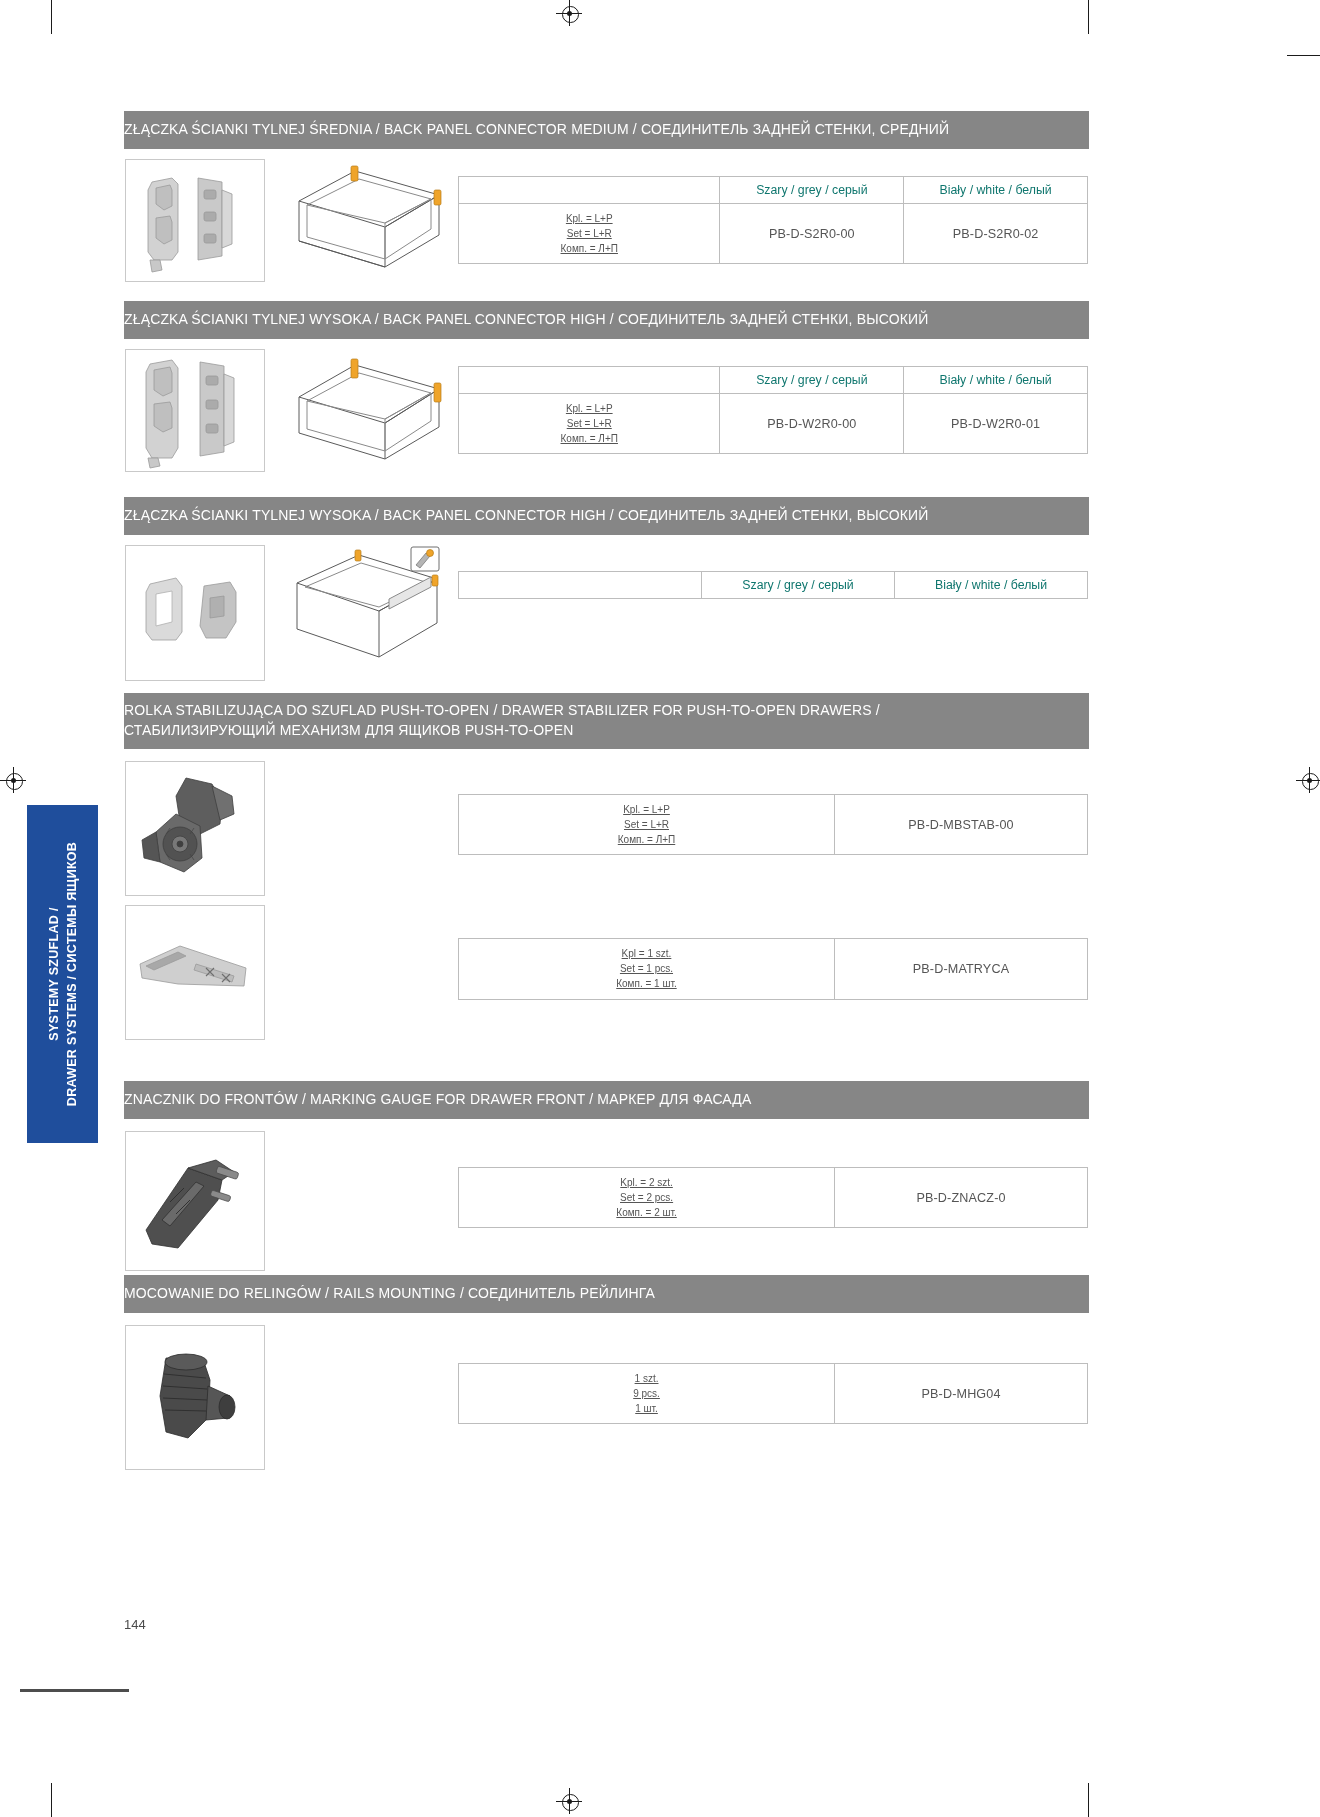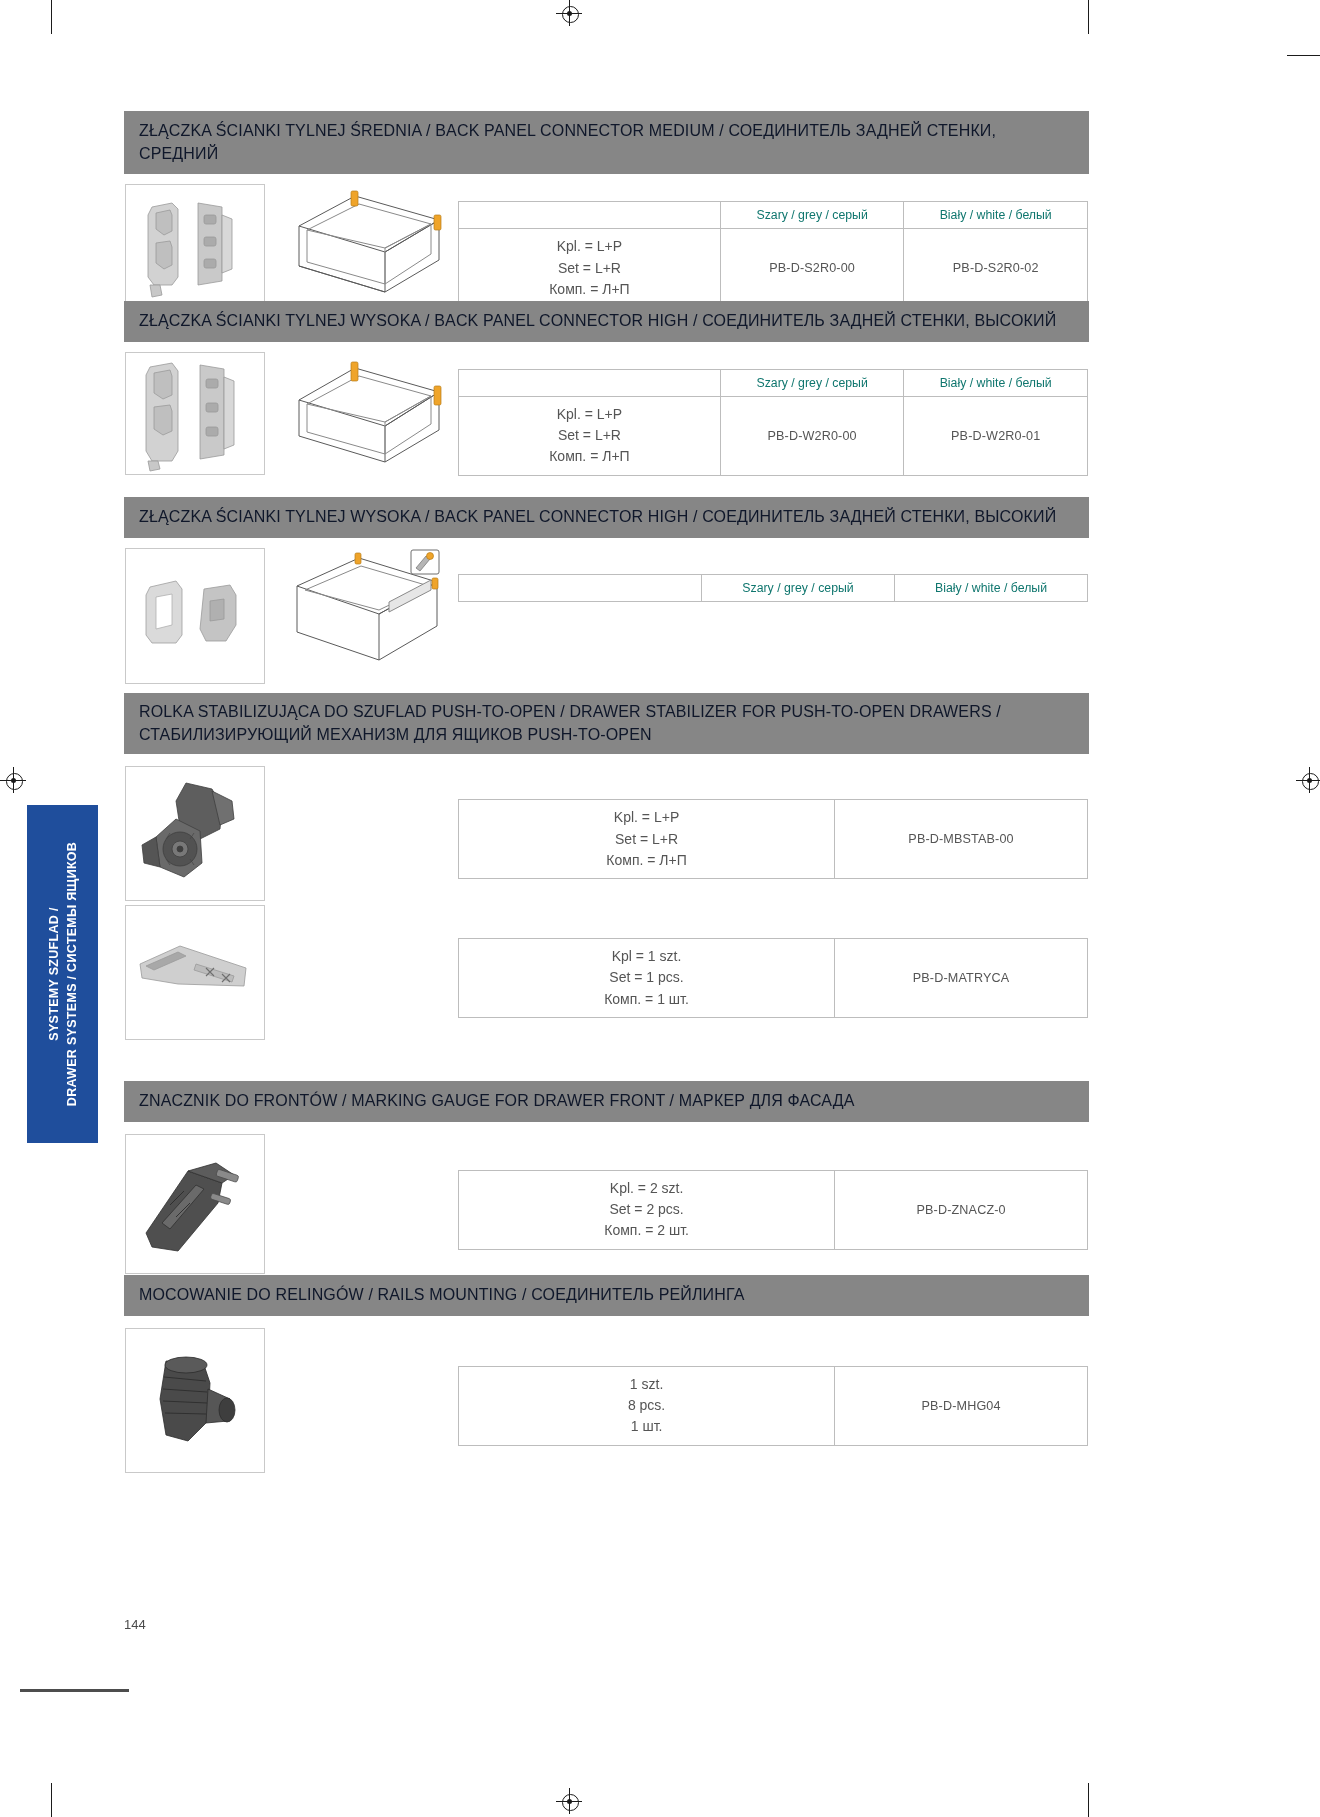--- a/index.html
+++ b/index.html
@@ -85,24 +85,24 @@
   }
 
   .section {
     position: absolute;
     left: 0;
     width: 965px;
   }
 
   .sec-header {
     background: #868686;
-    color: #0f172a;
-    font-size: 16px;
+    color: #ffffff;
+    font-size: 14px;
     letter-spacing: 0.15px;
-    padding: 9px 14px 9px 15px;
+    padding: 9px 14px 9px 0;
     line-height: 1.42;
     box-sizing: border-box;
   }
   .sec-header.two-line {
     padding-top: 8px;
     padding-bottom: 8px;
   }
 
   .sec-body {
     position: relative;
@@ -151,21 +151,22 @@
   }
   table.ptable th {
     height: 22px;
     font-size: 12.3px;
     color: #0f766e;
     padding: 2px 6px;
   }
   table.ptable td.desc {
     line-height: 1.52;
     padding: 7px 4px;
-    font-size: 14px;
+    font-size: 10px;
+    text-decoration: underline;
   }
   table.ptable td.code {
     font-size: 12.6px;
     letter-spacing: 0.15px;
   }
   .th-blank { border: 1px solid #bdbdbd; }
 
   
   .tbl-color { left: 334px; top: 27px; width: 630px; }
   .tbl-color td.desc { width: 268px; }
@@ -522,21 +523,21 @@
             <path d="M38 48 L80 52 M37 60 L81 63 M37 72 L81 74 M39 84 L80 85"></path>
           </g>
         </svg>
       </div>
 
       <table class="ptable tbl-single" style="top:50px;">
         <tbody>
             <tr>
           <td class="desc">
             <span>1 szt.</span><br>
-            <span>8 pcs.</span><br>
+            <span>9 pcs.</span><br>
             <span>1 шт.</span>
           </td>
           <td class="code">PB-D-MHG04</td>
         </tr>
       </tbody>
         </table>
     </div>
   </div>
 
 </div>

